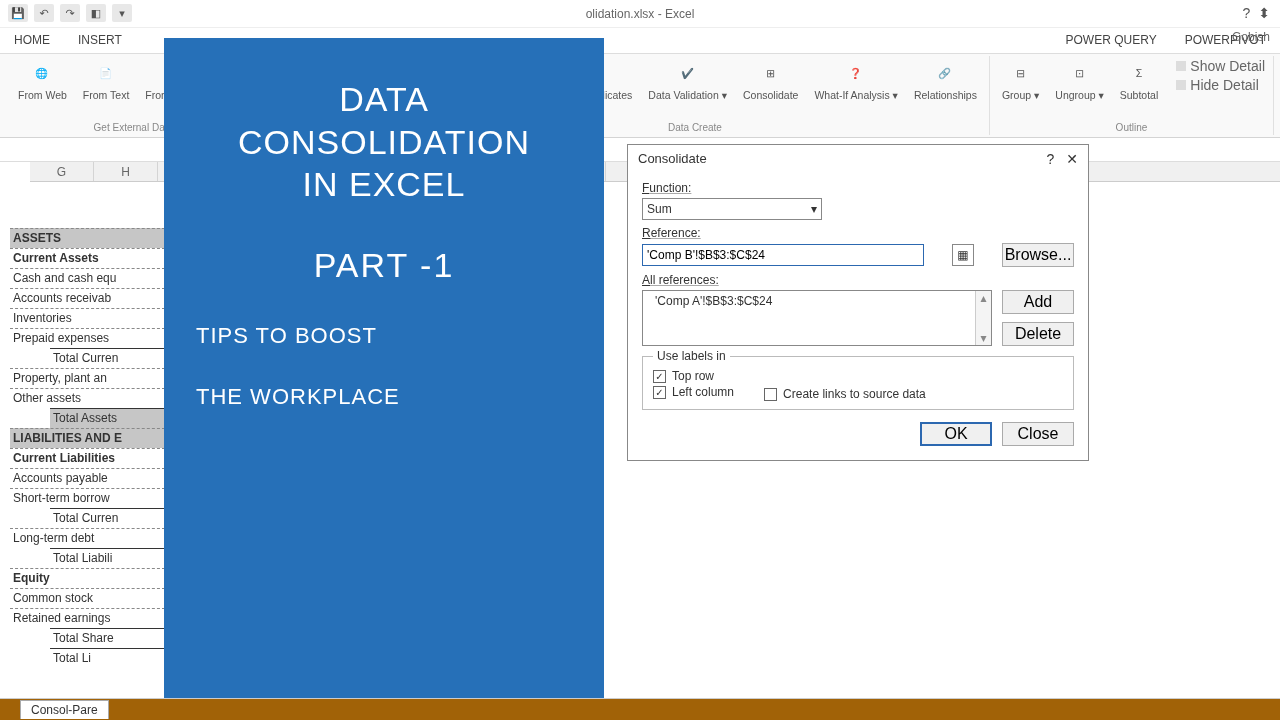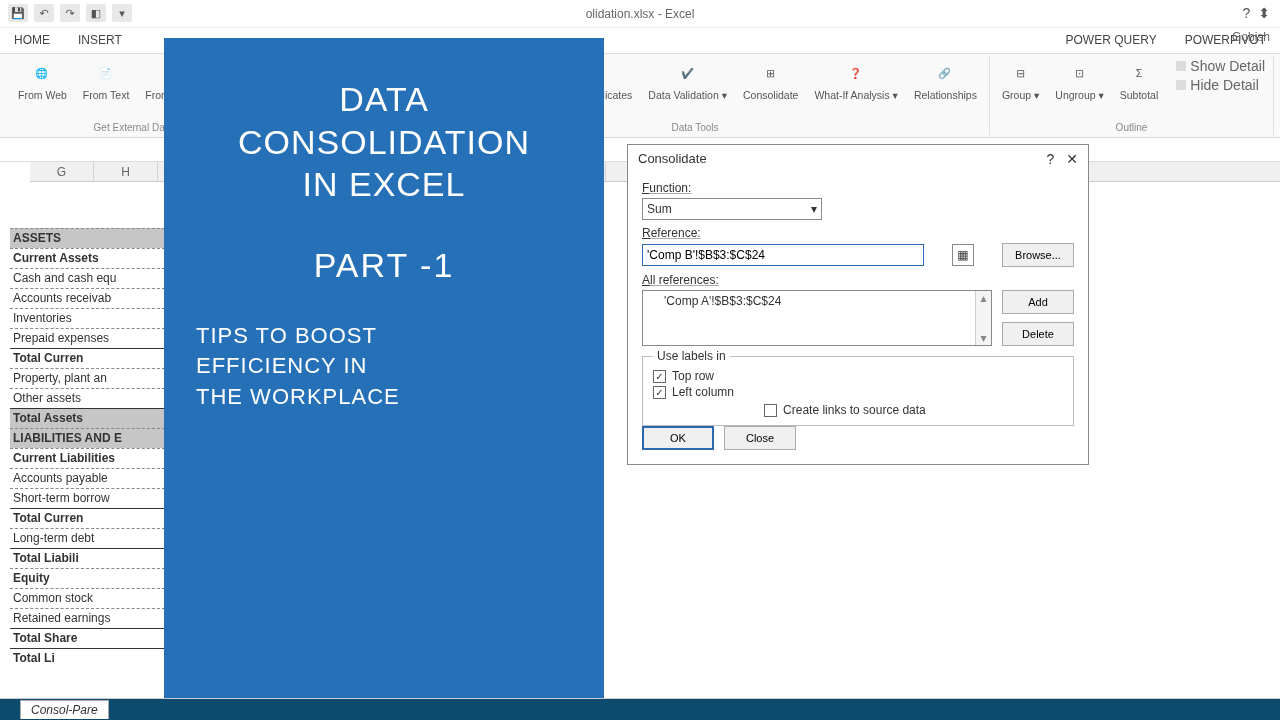--- a/index.html
+++ b/index.html
@@ -24,45 +24,45 @@
 .name-box { width:80px;border-right:1px solid #ccc;padding-left:6px;font-size:12px;color:#666;}
 .col-headers { display:flex;height:20px;border-bottom:1px solid #ccc;background:#f0f0f0;margin-left:30px;}
 .col-h { width:64px;border-right:1px solid #d4d4d4;text-align:center;font-size:12px;color:#666;line-height:20px;}
 .sheet-area { position: relative; display:flex; flex:1; }
 .row-headers { width:30px;background:#f0f0f0;border-right:1px solid #ccc;}
 .grid { position: relative; flex:1; background:#fff; }
 .data-block { position:absolute; left:10px; top:228px; width:155px; font-size:12px; line-height:17px; }
 .data-block .head { background:#c6c6c6; font-weight:bold; padding:1px 3px; }
 .data-block .bold { font-weight:bold; }
 .data-block .row { padding:1px 3px; border-top:1px dashed #888; white-space:nowrap; overflow:hidden; }
-.data-block .total { font-weight:bold; border-top:1px solid #333; }
+.data-block .total { font-weight:normal; border-top:1px solid #333;margin-left:40px; }
 .overlay { position:absolute; left:164px; top:38px; width:440px; bottom:8px; background:#2670B8; color:#fff; padding:40px 32px; font-family:"Segoe UI Light", "Segoe UI", Arial; }
 .overlay h1 { font-weight:300; font-size:34px; letter-spacing:1px; text-align:center; line-height:1.25; }
 .overlay h2 { font-weight:300; font-size:34px; letter-spacing:2px; text-align:center; margin-top:40px;}
 .overlay .sub { font-weight:300; font-size:22px; letter-spacing:1px; margin-top:36px; line-height:1.4;}
 .dialog { position:absolute; left:627px; top:144px; width:462px; background:#fff; border:1px solid #888; font-size:12px; }
 .dialog-title { display:flex; justify-content:space-between; padding:6px 10px; font-size:13px;}
 .dialog-title .ctrls { display:flex; gap:12px; font-size:14px; }
 .dialog-body { padding:8px 14px 14px 14px; }
 .dlg-label { text-decoration: underline; text-decoration-color: #aaa; display:inline-block; margin-bottom:3px;}
 .dlg-label::first-letter { text-decoration: underline; }
 .dlg-select { width:180px; height:22px; font-size:12px; border:1px solid #888; padding:1px 4px; background:#fff; display:flex; align-items:center; justify-content:space-between;}
 .ref-row { display:flex; gap:28px; align-items:center; }
 .ref-input { flex:1; height:22px; border:1px solid #2c68b0; padding:2px 4px; font-size:12px;}
 .ref-pick { width:22px; height:22px; border:1px solid #888; display:flex;align-items:center;justify-content:center;}
-.dlg-btn { width:72px; height:24px; border:1px solid #aaa; background:#f0f0f0; font-size:11px; }
+.dlg-btn { width:72px; height:24px; border:1px solid #aaa; background:#f0f0f0; font-size:16px; }
 .dlg-btn.primary { border:2px solid #2c68b0; }
-.dlg-listbox { width:370px; height:56px; border:1px solid #888; padding:3px 21px; font-size:12px; position:relative;}
+.dlg-listbox { width:370px; height:56px; border:1px solid #888; padding:3px 12px; font-size:12px; position:relative;}
 .dlg-listbox .scroll { position:absolute; right:0; top:0; bottom:0; width:16px; border-left:1px solid #ccc; background:#f4f4f4; display:flex; flex-direction:column; justify-content:space-between; align-items:center; color:#888;}
 .fieldset { border:1px solid #bbb; margin-top:10px; padding:6px 10px 8px 10px; }
 .fieldset > .legend { position:relative; top:-14px; background:#fff; padding:0 4px; display:inline-block;}
 .chk { display:flex; align-items:center; gap:6px; margin-top:2px;}
 .chk-box { width:13px; height:13px; border:1px solid #666; display:flex;align-items:center;justify-content:center;font-size:10px;}
-.dlg-footer { display:flex; gap:10px; }
-.sheet-tabs { position:absolute; bottom:0; left:0; height:22px; display:flex; align-items:center; gap:4px; padding-left:20px; border-top:1px solid #ccc; background:#0c4a6e; width:100%;font-style:italic;}
+.dlg-footer { display:flex; justify-content:flex-end; gap:10px; margin-top:12px;}
+.sheet-tabs { position:absolute; bottom:0; left:0; height:22px; display:flex; align-items:center; gap:4px; padding-left:20px; border-top:1px solid #ccc; background:#a16207; width:100%;}
 .sheet-tab { background:#fff; border:1px solid #aaa; border-bottom:none; padding:2px 10px; font-size:12px;}
 </style>
 </head>
 <body>
 
 <div class="titlebar">
   <div class="qat">
     <div class="qat-icon">💾</div>
     <div class="qat-icon">↶</div>
     <div class="qat-icon">↷</div>
@@ -128,21 +128,21 @@
         </div>
       <div class="ribbon-btn">
           <span class="ico">❓</span>
           <span>What-If Analysis ▾</span>
         </div>
       <div class="ribbon-btn">
           <span class="ico">🔗</span>
           <span>Relationships</span>
         </div>
     </div>
-    <div class="group-label">Data Tools</div>
+    <div class="group-label">Data Create</div>
   </div>
   <div class="ribbon-group">
     <div class="group-items">
       <div class="ribbon-btn">
           <span class="ico">⊟</span>
           <span>Group ▾</span>
         </div>
       <div class="ribbon-btn">
           <span class="ico">⊡</span>
           <span>Ungroup ▾</span>
@@ -217,21 +217,21 @@
 
 <div class="overlay">
   <h1>
     <span>DATA</span><br>
     <span>CONSOLIDATION</span><br>
     <span>IN EXCEL</span>
   </h1>
   <h2>PART -1</h2>
   <div class="sub">
     <span>TIPS TO BOOST</span><br>
-    <span>EFFICIENCY IN</span><br>
+    <br>
     <span>THE WORKPLACE</span>
   </div>
 </div>
 
 <div class="dialog">
   <div class="dialog-title">
     <span>Consolidate</span>
     <span class="ctrls">
       <span>?</span>
       <span>✕</span>
@@ -271,21 +271,21 @@
         <div>
           <div class="chk">
               <span class="chk-box">✓</span>
               <span>Top row</span>
             </div>
           <div class="chk">
               <span class="chk-box">✓</span>
               <span>Left column</span>
             </div>
         </div>
-        <div class="chk" style="margin-top:36px;">
+        <div class="chk" style="margin-top:20px;">
             <span class="chk-box"></span>
             <span>Create links to source data</span>
           </div>
       </div>
     </div>
     <div class="dlg-footer">
       <button class="dlg-btn primary">OK</button>
       <button class="dlg-btn">Close</button>
     </div>
   </div>

